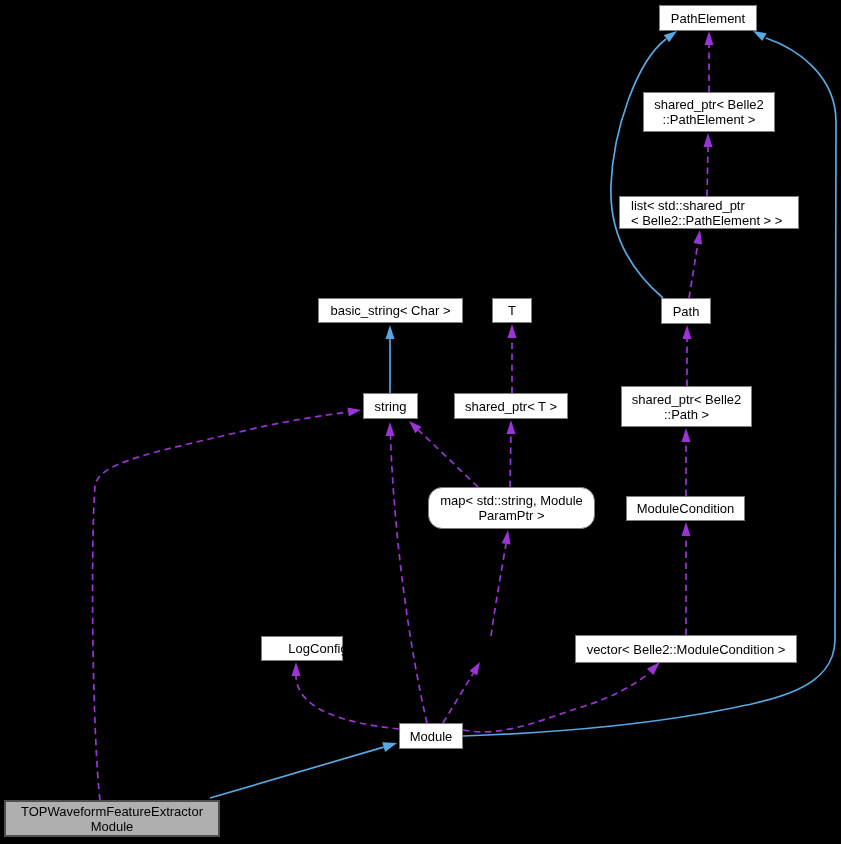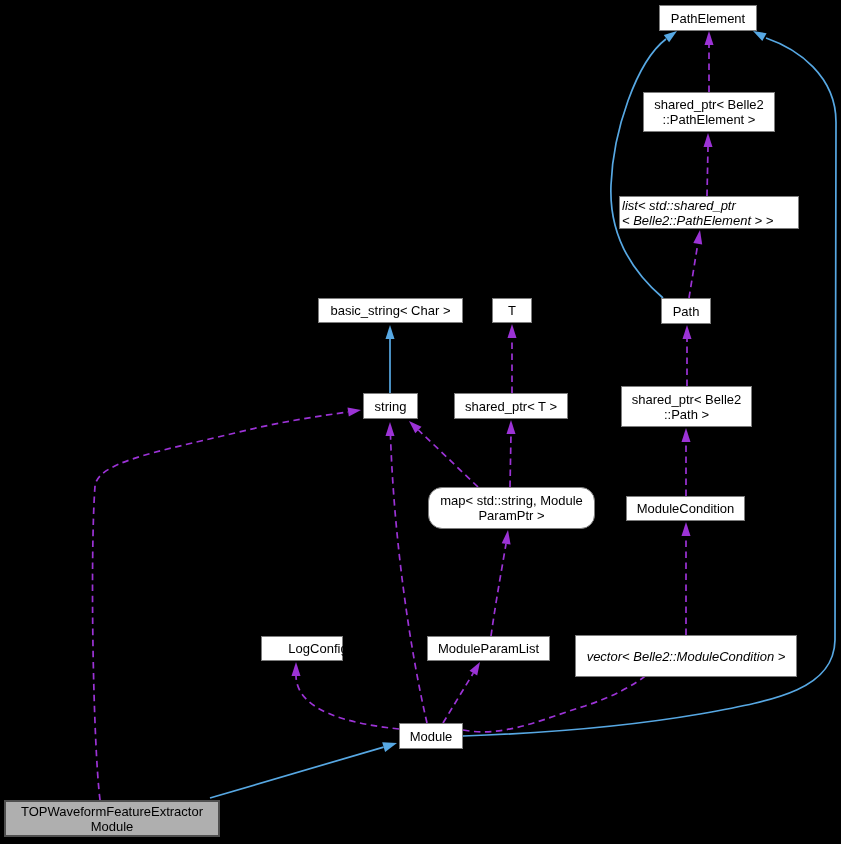--- a/index.html
+++ b/index.html
@@ -34,21 +34,21 @@
     color:var(--color-text);
     font-size:13px;line-height:15px;
     display:flex;flex-direction:column;
     align-items:center;justify-content:center;
     text-align:center;white-space:nowrap;
   }
   .node.selected{
     background:var(--color-selected_fill);
     border:2px solid var(--color-selected_border);
   }
-  .node.align-left{align-items:flex-start;text-align:right;padding-left:2px;font-style:italic;}
+  .node.align-left{align-items:flex-start;text-align:right;padding-left:11px;}
 </style>
 </head>
 <body>
 
 <div class="canvas">
 
   <svg class="edges" viewBox="0 0 841 844" xmlns="http://www.w3.org/2000/svg">
 
     <g>
       <path class="edge usage" d="M709,92 L709,45"></path>
@@ -174,25 +174,22 @@
 
   <div class="node" style="left:428px;top:487px;width:167px;height:42px;border-radius:14px;">
     <span>map&lt; std::string, Module</span>
     <span>ParamPtr &gt;</span>
   </div>
 
   <div class="node" style="left:261px;top:636px;width:82px;height:25px;padding-left:32px;">
     <span>LogConfig</span>
   </div>
 
-  <div class="node" style="left:427px;top:636px;width:123px;height:25px;">
-    <span>ModuleParamList</span>
-  </div>
-
-  <div class="node" style="left:575px;top:635px;width:222px;height:42px;font-style:italic;">
+
+  <div class="node" style="left:575px;top:635px;width:222px;height:28px;">
     <span>vector&lt; Belle2::ModuleCondition &gt;</span>
   </div>
 
   <div class="node" style="left:399px;top:723px;width:64px;height:26px;">
     <span>Module</span>
   </div>
 
   <div class="node selected" style="left:4px;top:800px;width:216px;height:37px;">
     <span>TOPWaveformFeatureExtractor</span>
     <span>Module</span>

